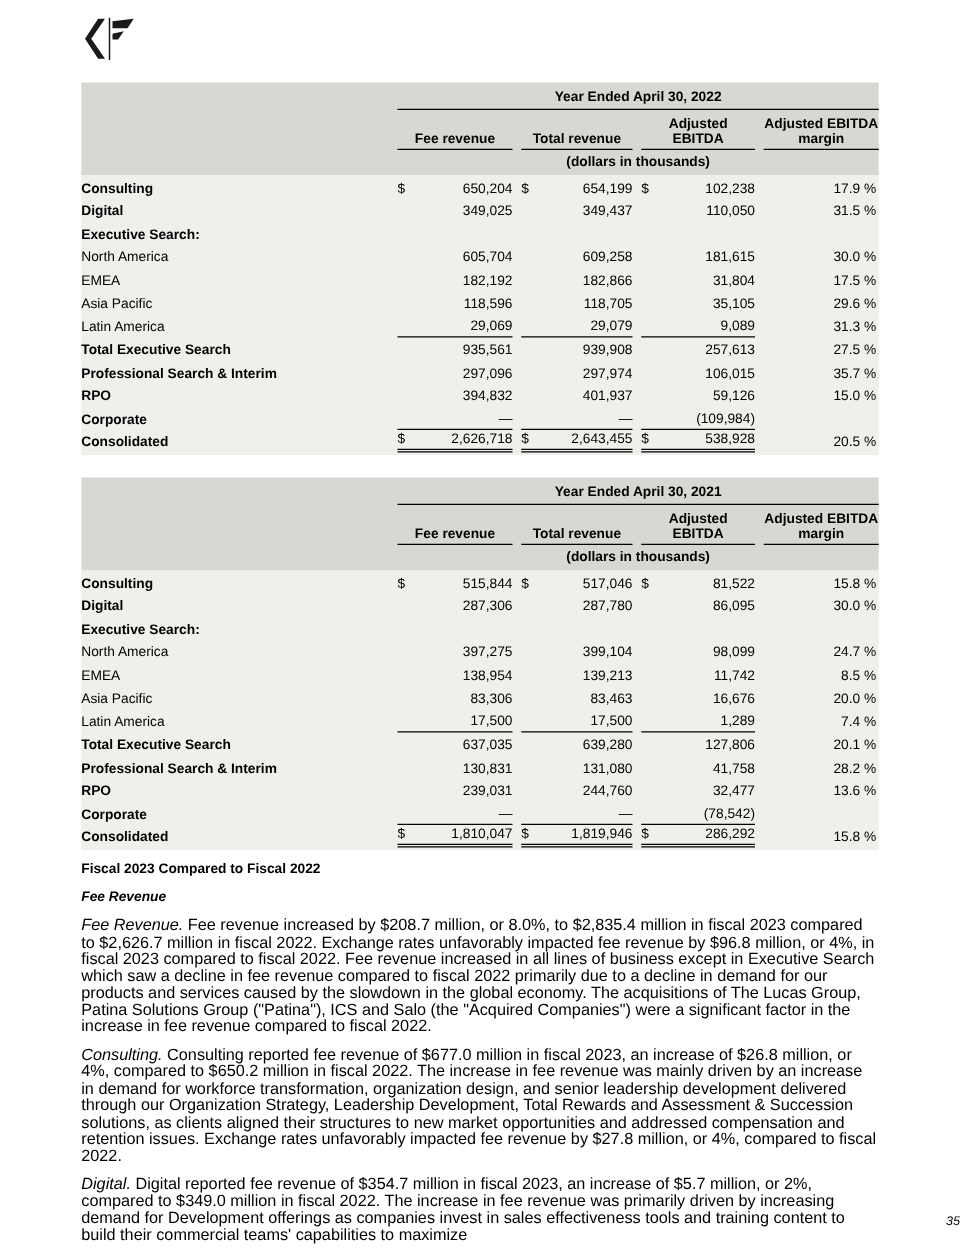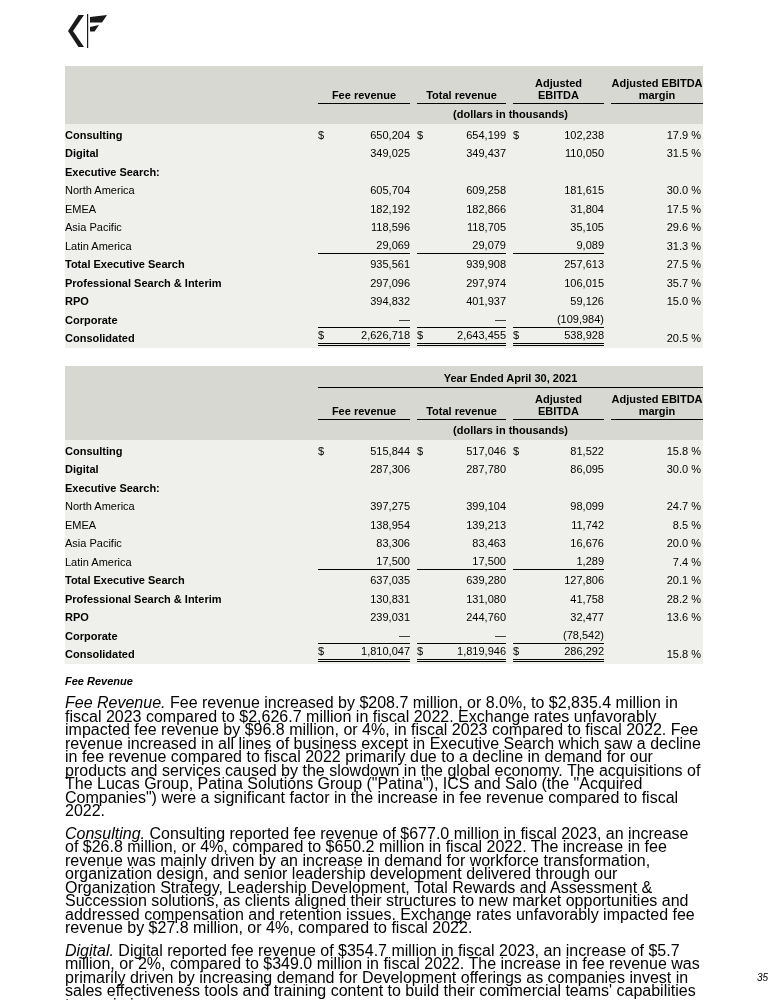--- a/index.html
+++ b/index.html
@@ -75,21 +75,21 @@
     padding-bottom: 2px;
   }
   .t-row .num .inner .val { margin-left: auto; }
   .t-row.rule-single .num .inner { border-bottom: 1px solid #000; padding-bottom: 2px; }
   .t-row.rule-double .num .inner { border-bottom: 3px double #000; padding-bottom: 2px; }
   .t-row .margin-col { justify-content: flex-end; padding-right: 2px; padding-bottom: 2px; }
 
   
   .section-heading { font-size: 11px; font-weight: bold; margin-top: 9px; }
   .section-subheading { font-size: 11px; font-weight: bold; font-style: italic; margin-top: 11px; }
-  p.body-text { font-size: 16px; line-height: 13.5px; margin: 9px 0 0 0; }
+  p.body-text { font-size: 13px; line-height: 13.5px; margin: 9px 0 0 0; }
   .lead { font-style: italic; }
 
   .page-number {
     position: absolute;
     bottom: 17px; left: 0; right: 0;
     text-align: right;
     font-size: 10px;
     font-style: italic;
   }
 </style>
@@ -102,20 +102,24 @@
     <svg viewBox="0 0 42 34" width="42" height="34" xmlns="http://www.w3.org/2000/svg">
       <path d="M17,1 L6,17 L17,33 L11.5,33 L1,17 L11.5,1 Z" fill="#1a1a1a"></path>
       <rect x="20" y="0" width="1.2" height="34" fill="#1a1a1a"></rect>
       <path d="M23,3 L40,1 L35,8.5 L23,8.5 Z" fill="#1a1a1a"></path>
       <path d="M23,13 L32,11 L27.5,17.5 L23,17.5 Z" fill="#1a1a1a"></path>
     </svg>
   </div>
 
   <div class="fin-table">
     <div class="t-header">
+      <div class="t-grid">
+        <div></div>
+        <div class="period-cell">Year Ended April 30, 2022</div>
+      </div>
       <div class="t-grid cols-row">
         <div></div>
         <div class="colhead pad">
             <div class="inner">Fee revenue</div>
           </div>
         <div class="colhead pad">
             <div class="inner">Total revenue</div>
           </div>
         <div class="colhead pad">
             <div class="inner">Adjusted EBITDA</div>
@@ -684,20 +688,21 @@
         <div class="inner">
               <span class="sign">$</span>
               <span class="val">286,292</span>
             </div>
       </div>
       <div class="cell margin-col">15.8 %</div>
     </div>
       </div>
   </div>
 
+  <div class="section-heading">Fiscal 2023 Compared to Fiscal 2022</div>
   <div class="section-subheading">Fee Revenue</div>
 
   <p class="body-text"><span class="lead">Fee Revenue.</span><span> Fee revenue increased by $208.7 million, or 8.0%, to $2,835.4 million in fiscal 2023 compared to $2,626.7 million in fiscal 2022. Exchange rates unfavorably impacted fee revenue by $96.8 million, or 4%, in fiscal 2023 compared to fiscal 2022. Fee revenue increased in all lines of business except in Executive Search which saw a decline in fee revenue compared to fiscal 2022 primarily due to a decline in demand for our products and services caused by the slowdown in the global economy. The acquisitions of The Lucas Group, Patina Solutions Group ("Patina"), ICS and Salo (the "Acquired Companies") were a significant factor in the increase in fee revenue compared to fiscal 2022.</span></p>
 
   <p class="body-text"><span class="lead">Consulting.</span><span> Consulting reported fee revenue of $677.0 million in fiscal 2023, an increase of $26.8 million, or 4%, compared to $650.2 million in fiscal 2022. The increase in fee revenue was mainly driven by an increase in demand for workforce transformation, organization design, and senior leadership development delivered through our Organization Strategy, Leadership Development, Total Rewards and Assessment &amp; Succession solutions, as clients aligned their structures to new market opportunities and addressed compensation and retention issues. Exchange rates unfavorably impacted fee revenue by $27.8 million, or 4%, compared to fiscal 2022.</span></p>
 
   <p class="body-text"><span class="lead">Digital.</span><span> Digital reported fee revenue of $354.7 million in fiscal 2023, an increase of $5.7 million, or 2%, compared to $349.0 million in fiscal 2022. The increase in fee revenue was primarily driven by increasing demand for Development offerings as companies invest in sales effectiveness tools and training content to build their commercial teams' capabilities to maximize</span></p>
 
 </div>
 

